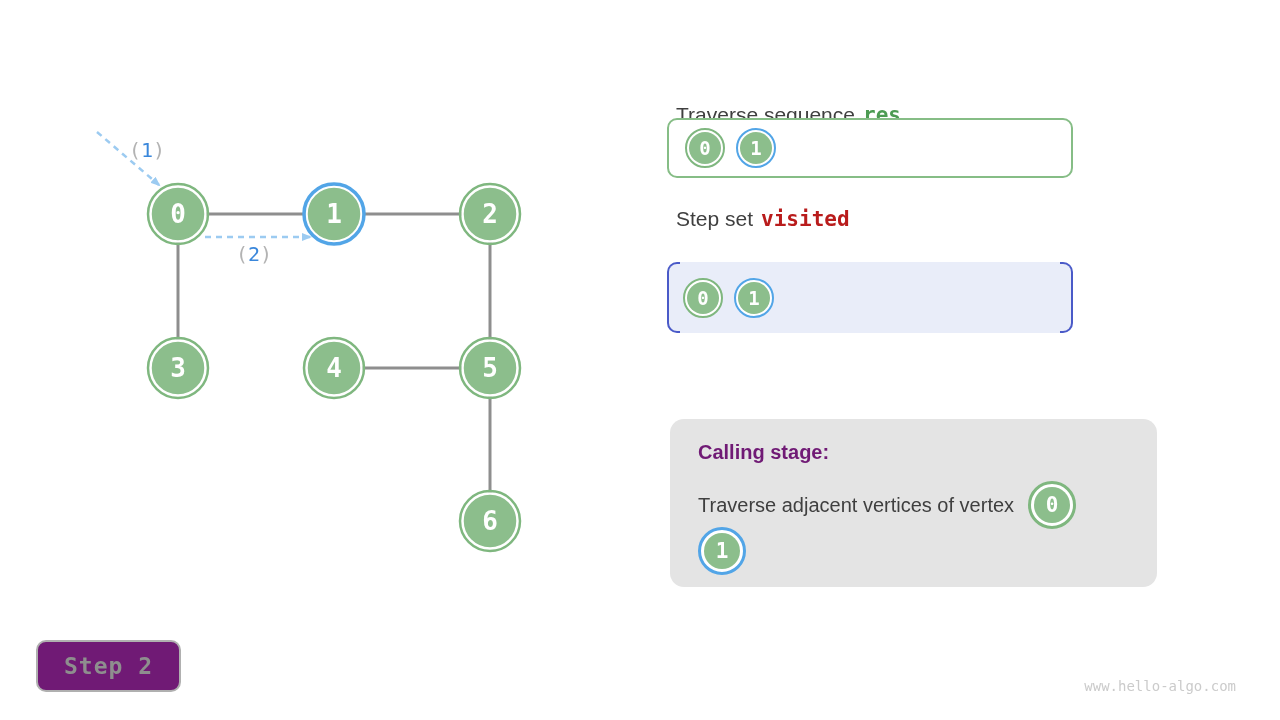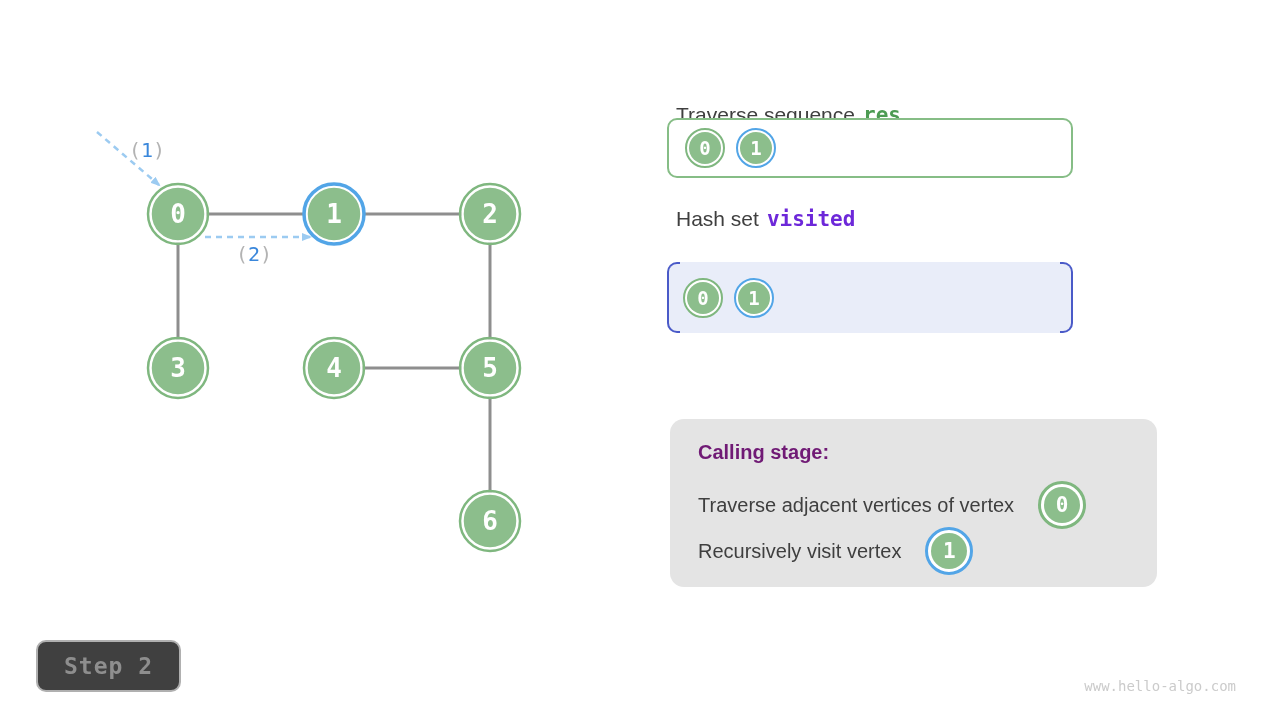--- a/index.html
+++ b/index.html
@@ -10,21 +10,21 @@
   #graph-svg{position:absolute;left:0;top:0;}
   .panel-title{
     position:absolute;display:flex;gap:8px;align-items:baseline;
     font-size:21px;color:#3F3F3F;
   }
   .code{
     font-family:"DejaVu Sans Mono","Liberation Mono",monospace;
     font-weight:bold;
   }
   .code-green{color:#4C9B52;margin-top:40px;}
-  .code-blue{color:#6d28d9;}
+  .code-blue{color:#b91c1c;}
   .seq-box{
     position:absolute;left:667px;top:118px;width:406px;height:60px;
     border:2px solid #86BD86;border-radius:10px;background:#ffffff;
     box-sizing:border-box;display:flex;align-items:center;gap:11px;padding-left:16px;
   }
   .visited-box{
     position:absolute;left:667px;top:262px;width:406px;height:71px;
     background:#E9EDF9;border-radius:10px;
     box-sizing:border-box;display:flex;align-items:center;gap:11px;padding-left:16px;
   }
@@ -47,28 +47,28 @@
   .chip-sm .chip-inner{font-size:19px;}
   .chip-md .chip-inner{font-size:21px;}
   .calling-box{
     position:absolute;left:670px;top:419px;width:487px;height:168px;
     background:#E4E4E4;border-radius:14px;
   }
   .calling-heading{
     position:absolute;left:698px;top:441px;font-size:20px;font-weight:bold;color:#701a75;
   }
   .calling-row{
-    position:absolute;left:698px;height:50px;display:flex;align-items:center;gap:24px;
+    position:absolute;left:698px;height:50px;display:flex;align-items:center;gap:14px;
     font-size:20px;color:#3F3F3F;
   }
   #calling-row-0{top:480px;}
   #calling-row-1{top:526px;}
   .step-badge{
     position:absolute;left:36px;top:640px;width:145px;height:52px;box-sizing:border-box;
-    border:2px solid #B0B0B0;border-radius:10px;background:#404040;
+    border:2px solid #B0B0B0;border-radius:10px;background:#701a75;
     display:flex;align-items:center;justify-content:center;
     font-family:"DejaVu Sans Mono","Liberation Mono",monospace;font-weight:bold;
     font-size:23px;color:#8E8E8E;letter-spacing:1px;
   }
   .watermark{
     position:absolute;right:44px;top:678px;
     font-family:"DejaVu Sans Mono","Liberation Mono",monospace;
     font-size:14px;color:#CBCBCB;margin-left:45px;
   }
 </style>
@@ -138,21 +138,21 @@
   <div class="seq-box" id="res-box">
       <div class="chip chip-sm chip-green">
         <div class="chip-inner">0</div>
       </div>
       <div class="chip chip-sm chip-blue">
         <div class="chip-inner">1</div>
       </div>
     </div>
 
   <div class="panel-title" style="left:676px;top:207px;">
-    <span>Hash set</span>
+    <span>Step set</span>
     <span class="code code-blue">visited</span>
   </div>
 
   <div class="visited-box" id="visited-box">
     <div class="bracket bracket-l"></div>
     <div class="bracket bracket-r"></div>
   <div class="chip chip-sm chip-green">
         <div class="chip-inner">0</div>
       </div>
       <div class="chip chip-sm chip-blue">
@@ -162,21 +162,20 @@
 
   <div class="calling-box"></div>
   <div class="calling-heading">Calling stage:</div>
   <div class="calling-row" id="calling-row-0">
     <span>Traverse adjacent vertices of vertex</span>
   <div class="chip chip-md chip-green">
         <div class="chip-inner">0</div>
       </div>
     </div>
   <div class="calling-row" id="calling-row-1">
-    <span>Recursively visit vertex</span>
   <div class="chip chip-md chip-blue">
         <div class="chip-inner">1</div>
       </div>
     </div>
 
   <div class="step-badge">Step 2</div>
 
   <div class="watermark">www.hello-algo.com</div>
 
 </div>

